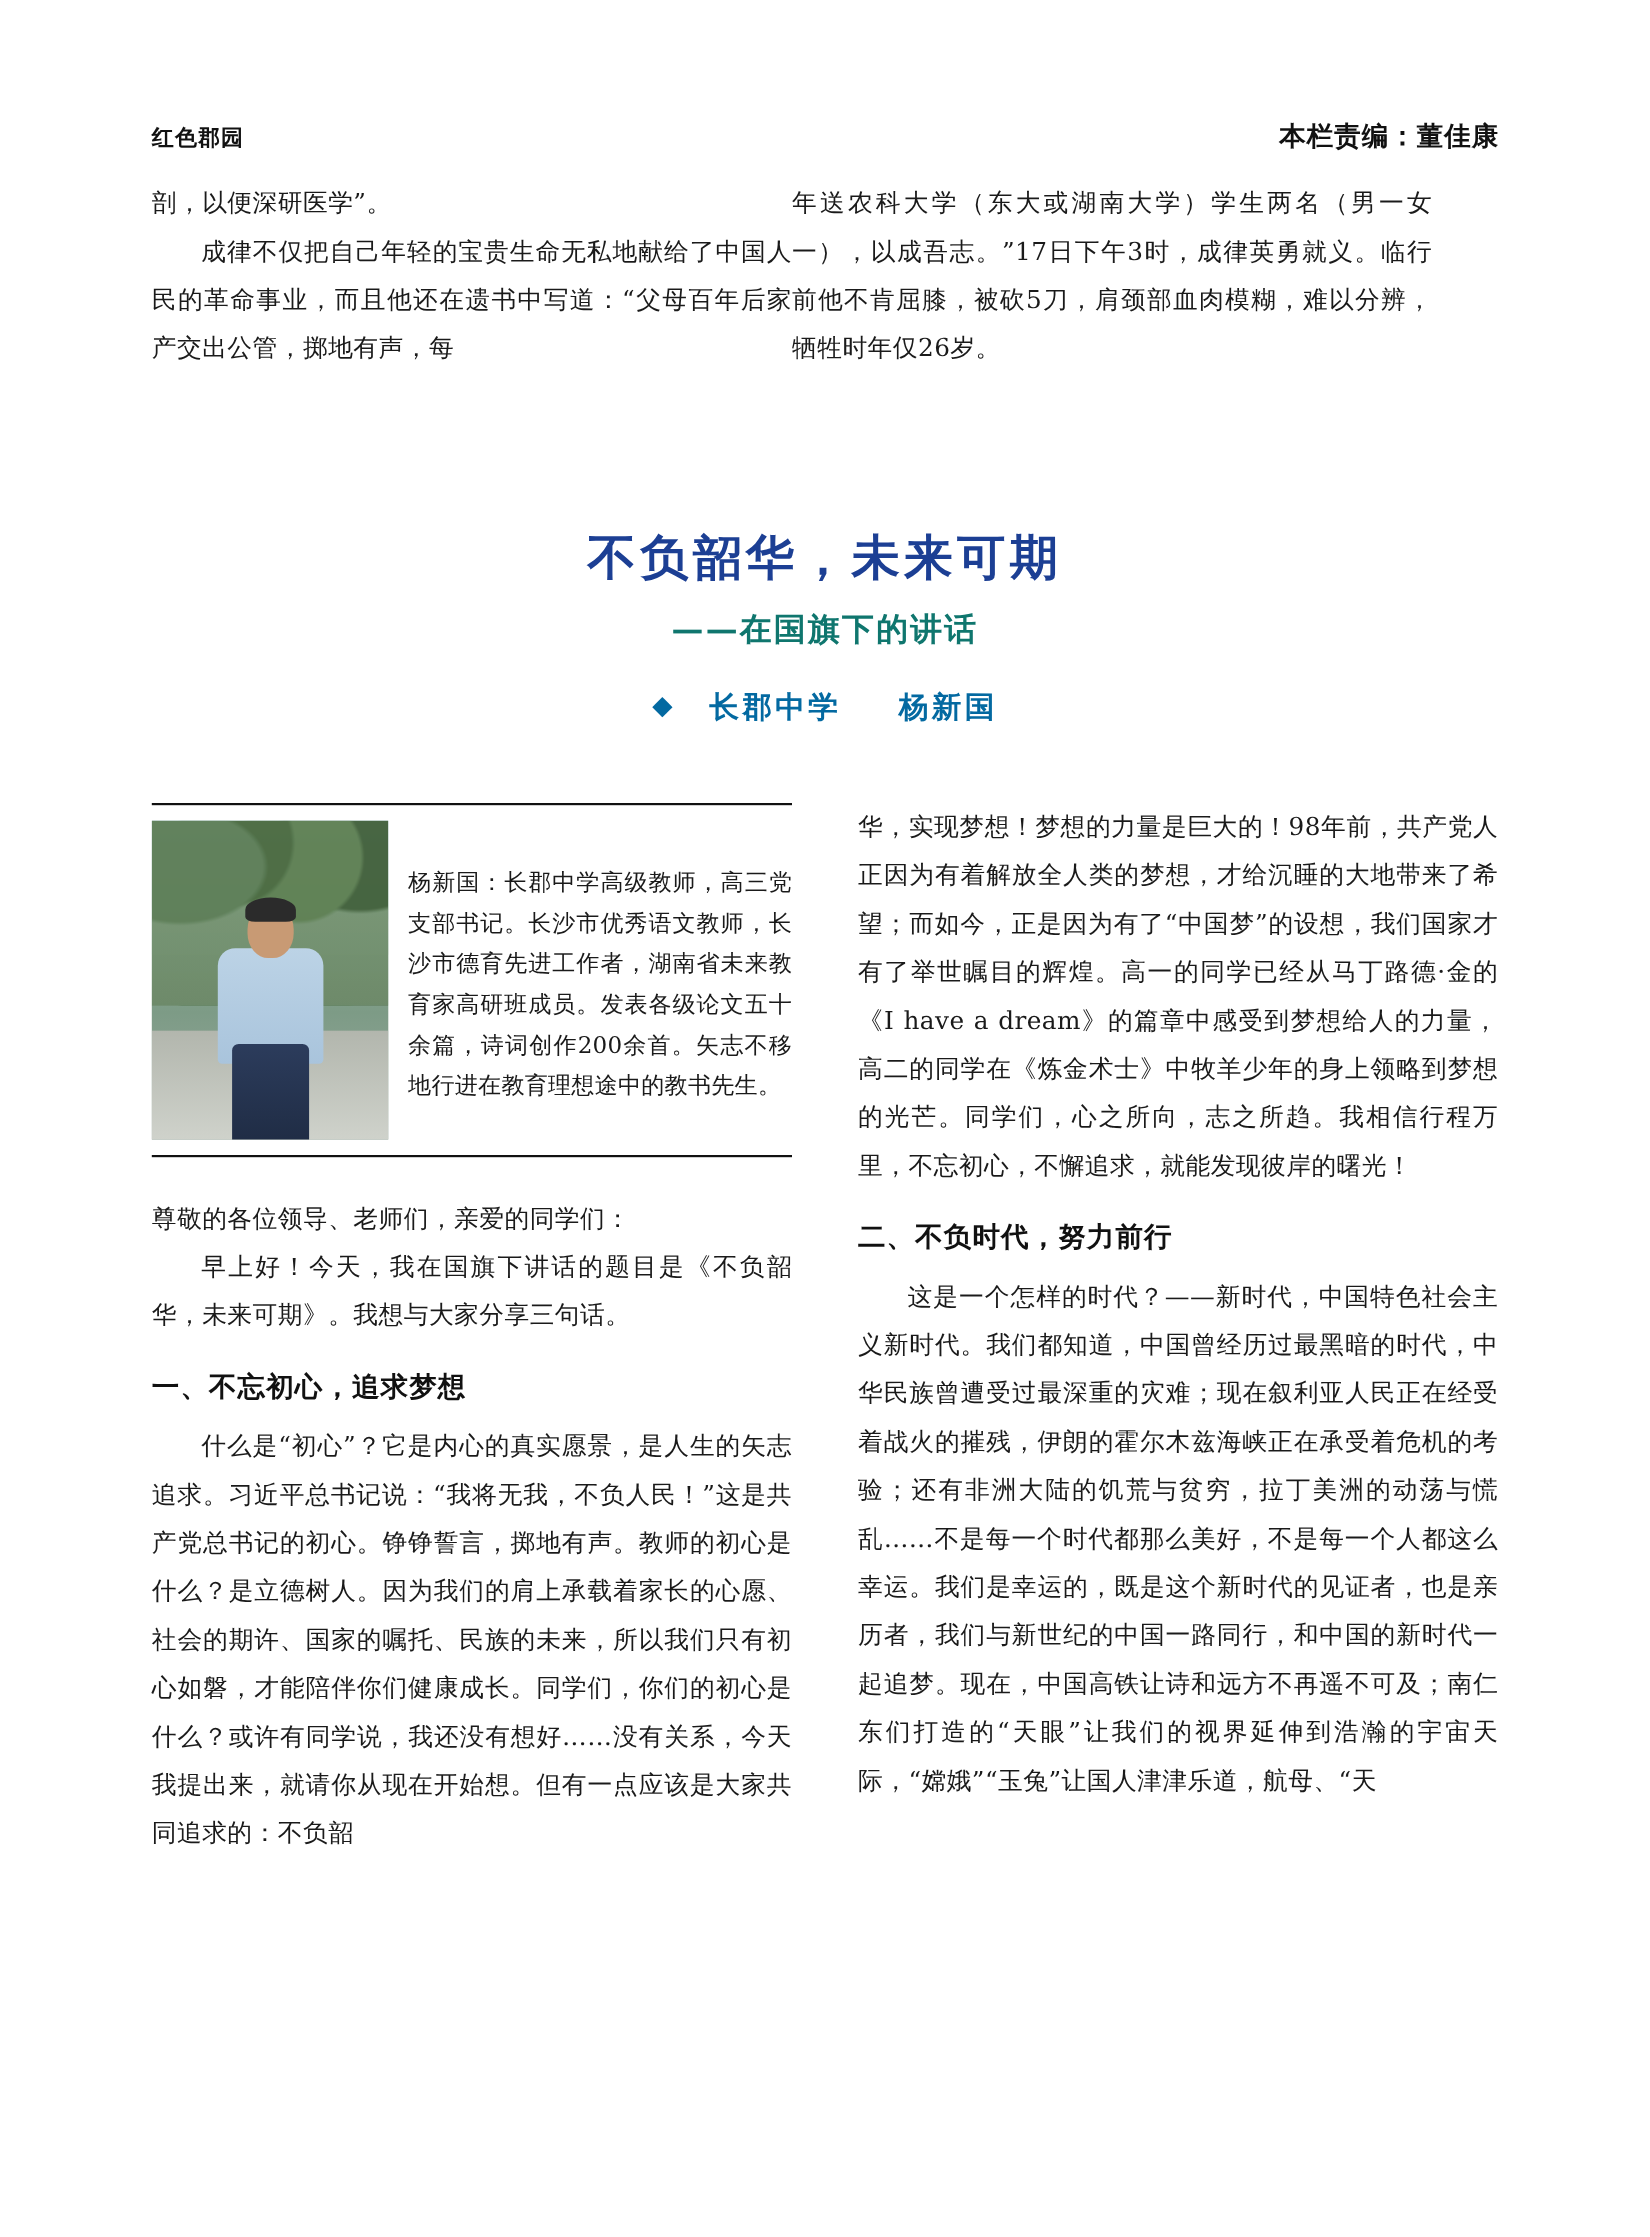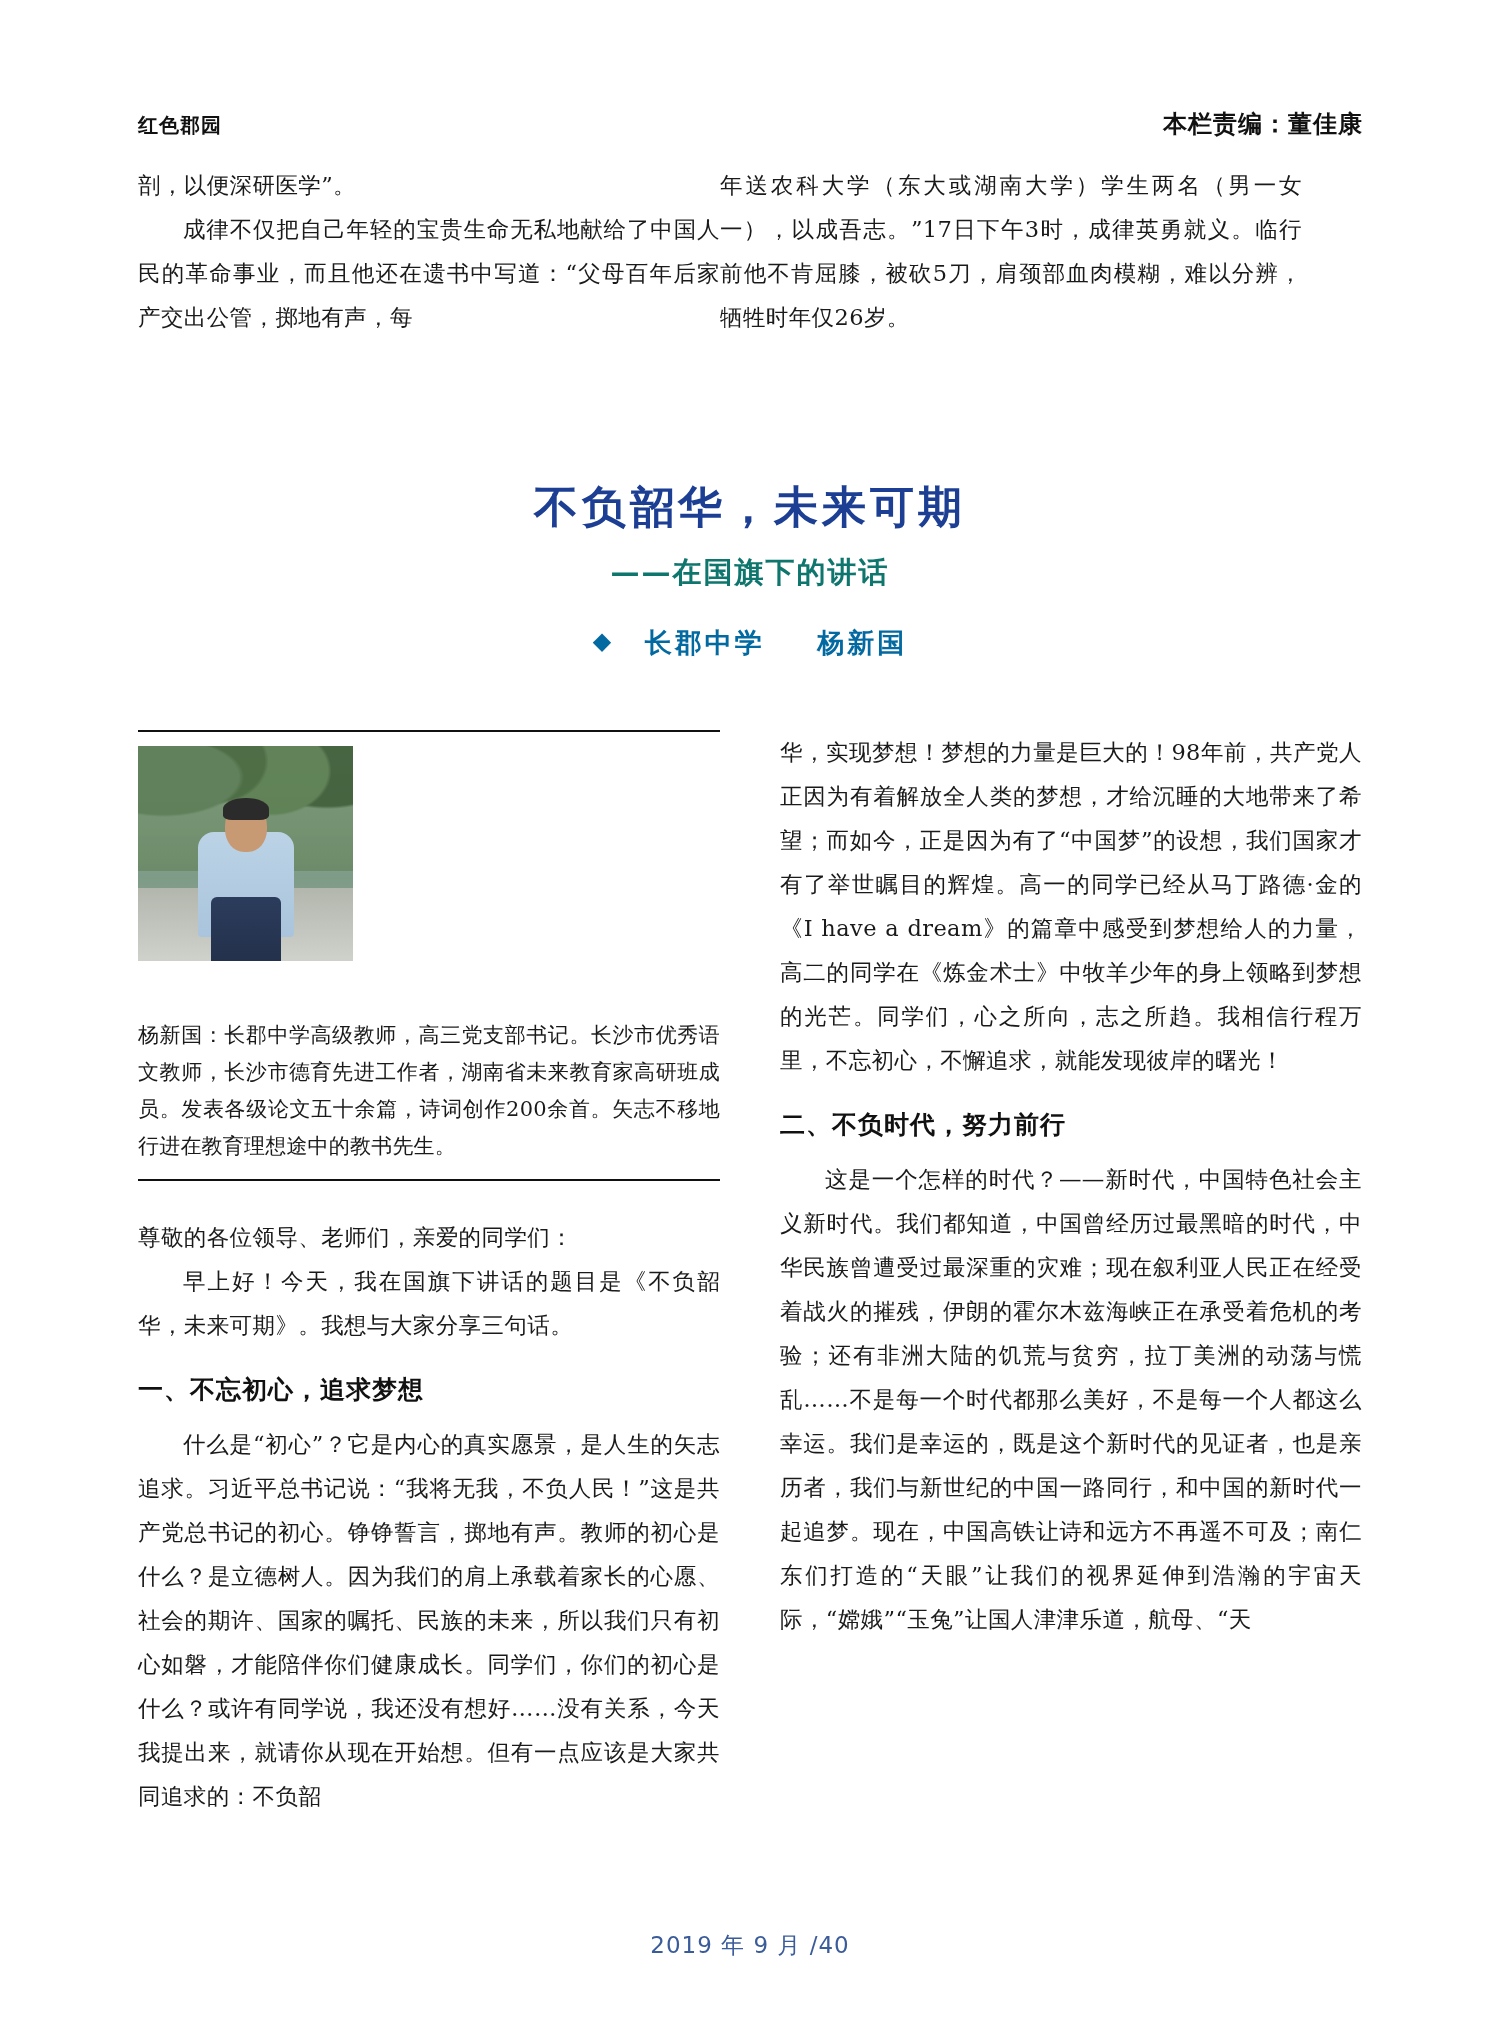--- a/index.html
+++ b/index.html
@@ -119,21 +119,20 @@
     width: 582px;
     border-top: 2px solid #111;
     border-bottom: 2px solid #111;
     padding: 14px 0 14px 0;
     margin-bottom: 34px;
     box-sizing: border-box;
   }
   .bio-inner {
     display: flex;
     gap: 18px;
-    flex-direction: column;
   }
   .photo {
     width: 215px;
     height: 290px;
     flex: 0 0 215px;
     position: relative;
     overflow: hidden;
     background: linear-gradient(#b9cfd8, #8fae9a 40%, #7d9b86 60%, #9aa9a0);
   }
   .photo .sky {
@@ -278,17 +277,14 @@
 
     <div class="col">
       <p class="body">华，实现梦想！梦想的力量是巨大的！98年前，共产党人正因为有着解放全人类的梦想，才给沉睡的大地带来了希望；而如今，正是因为有了“中国梦”的设想，我们国家才有了举世瞩目的辉煌。高一的同学已经从马丁路德·金的《I have a dream》的篇章中感受到梦想给人的力量，高二的同学在《炼金术士》中牧羊少年的身上领略到梦想的光芒。同学们，心之所向，志之所趋。我相信行程万里，不忘初心，不懈追求，就能发现彼岸的曙光！</p>
 
       <div class="section-h">二、不负时代，努力前行</div>
 
       <p class="body indent">这是一个怎样的时代？——新时代，中国特色社会主义新时代。我们都知道，中国曾经历过最黑暗的时代，中华民族曾遭受过最深重的灾难；现在叙利亚人民正在经受着战火的摧残，伊朗的霍尔木兹海峡正在承受着危机的考验；还有非洲大陆的饥荒与贫穷，拉丁美洲的动荡与慌乱……不是每一个时代都那么美好，不是每一个人都这么幸运。我们是幸运的，既是这个新时代的见证者，也是亲历者，我们与新世纪的中国一路同行，和中国的新时代一起追梦。现在，中国高铁让诗和远方不再遥不可及；南仁东们打造的“天眼”让我们的视界延伸到浩瀚的宇宙天际，“嫦娥”“玉兔”让国人津津乐道，航母、“天</p>
     </div>
   </div>
 
-  <div class="footer">
-    <span>2019 年 9 月 /</span><span class="pg">40</span>
-  </div>
 
 </div>
 
 </body></html>

